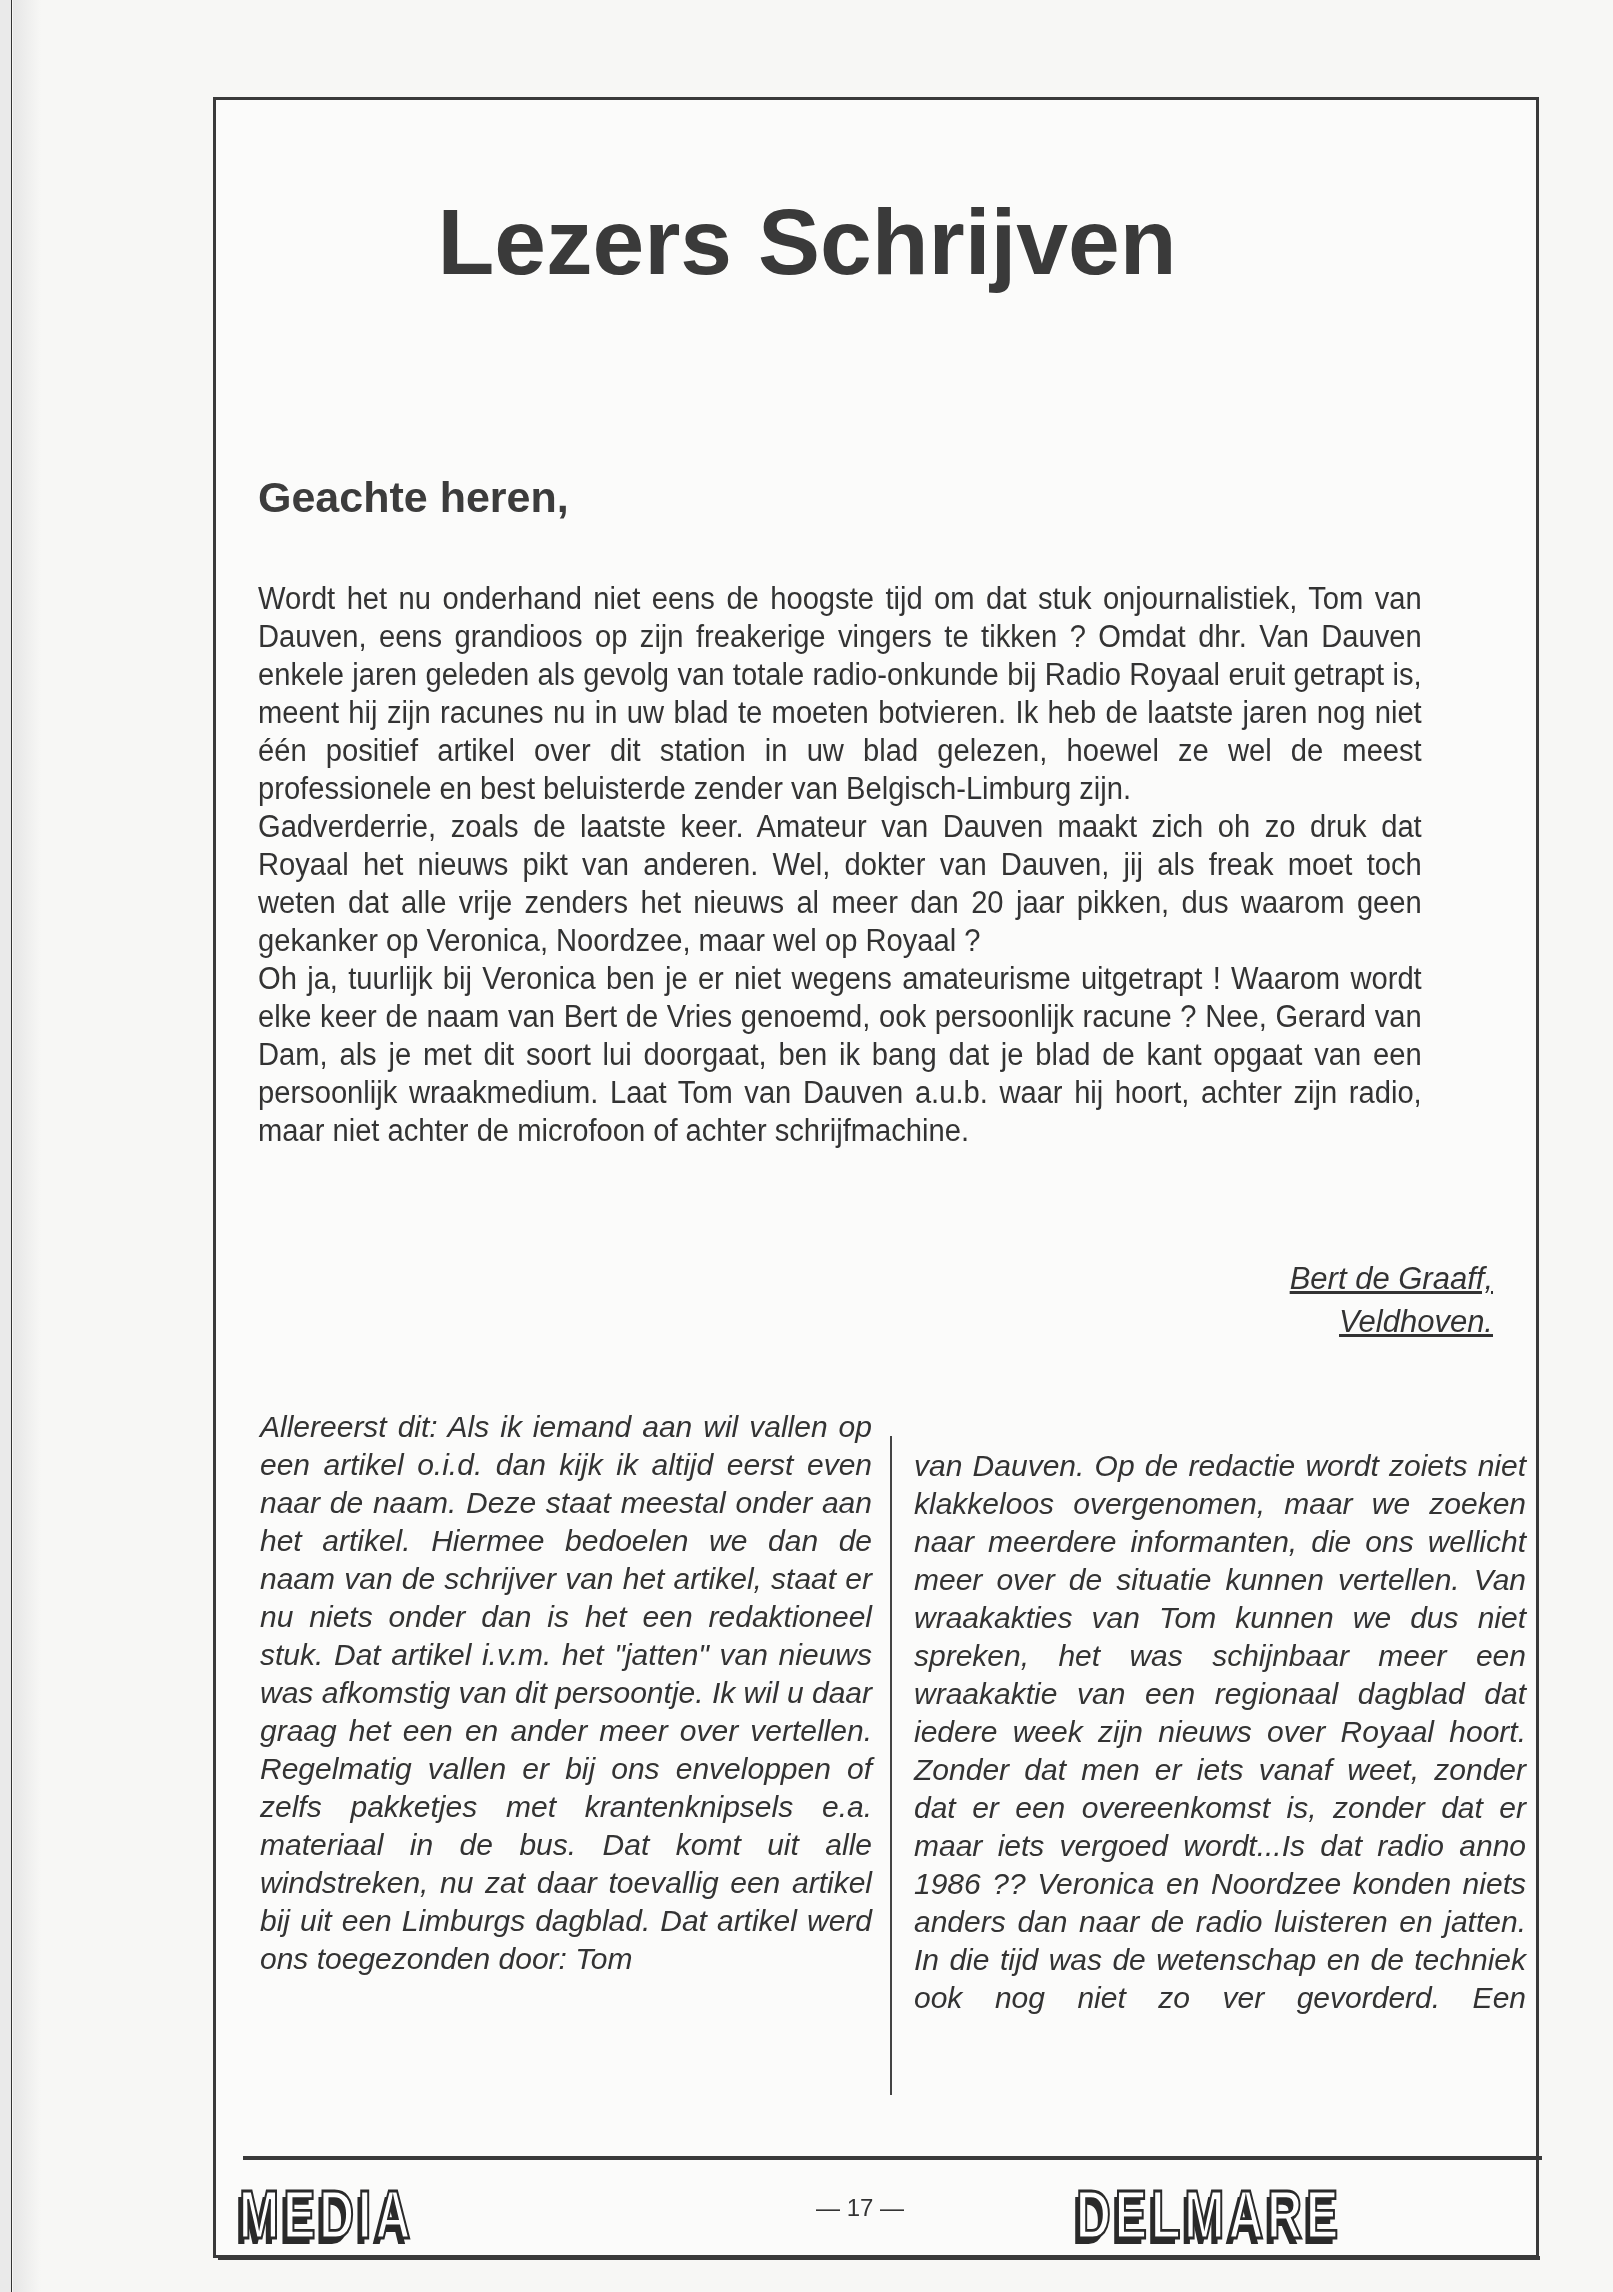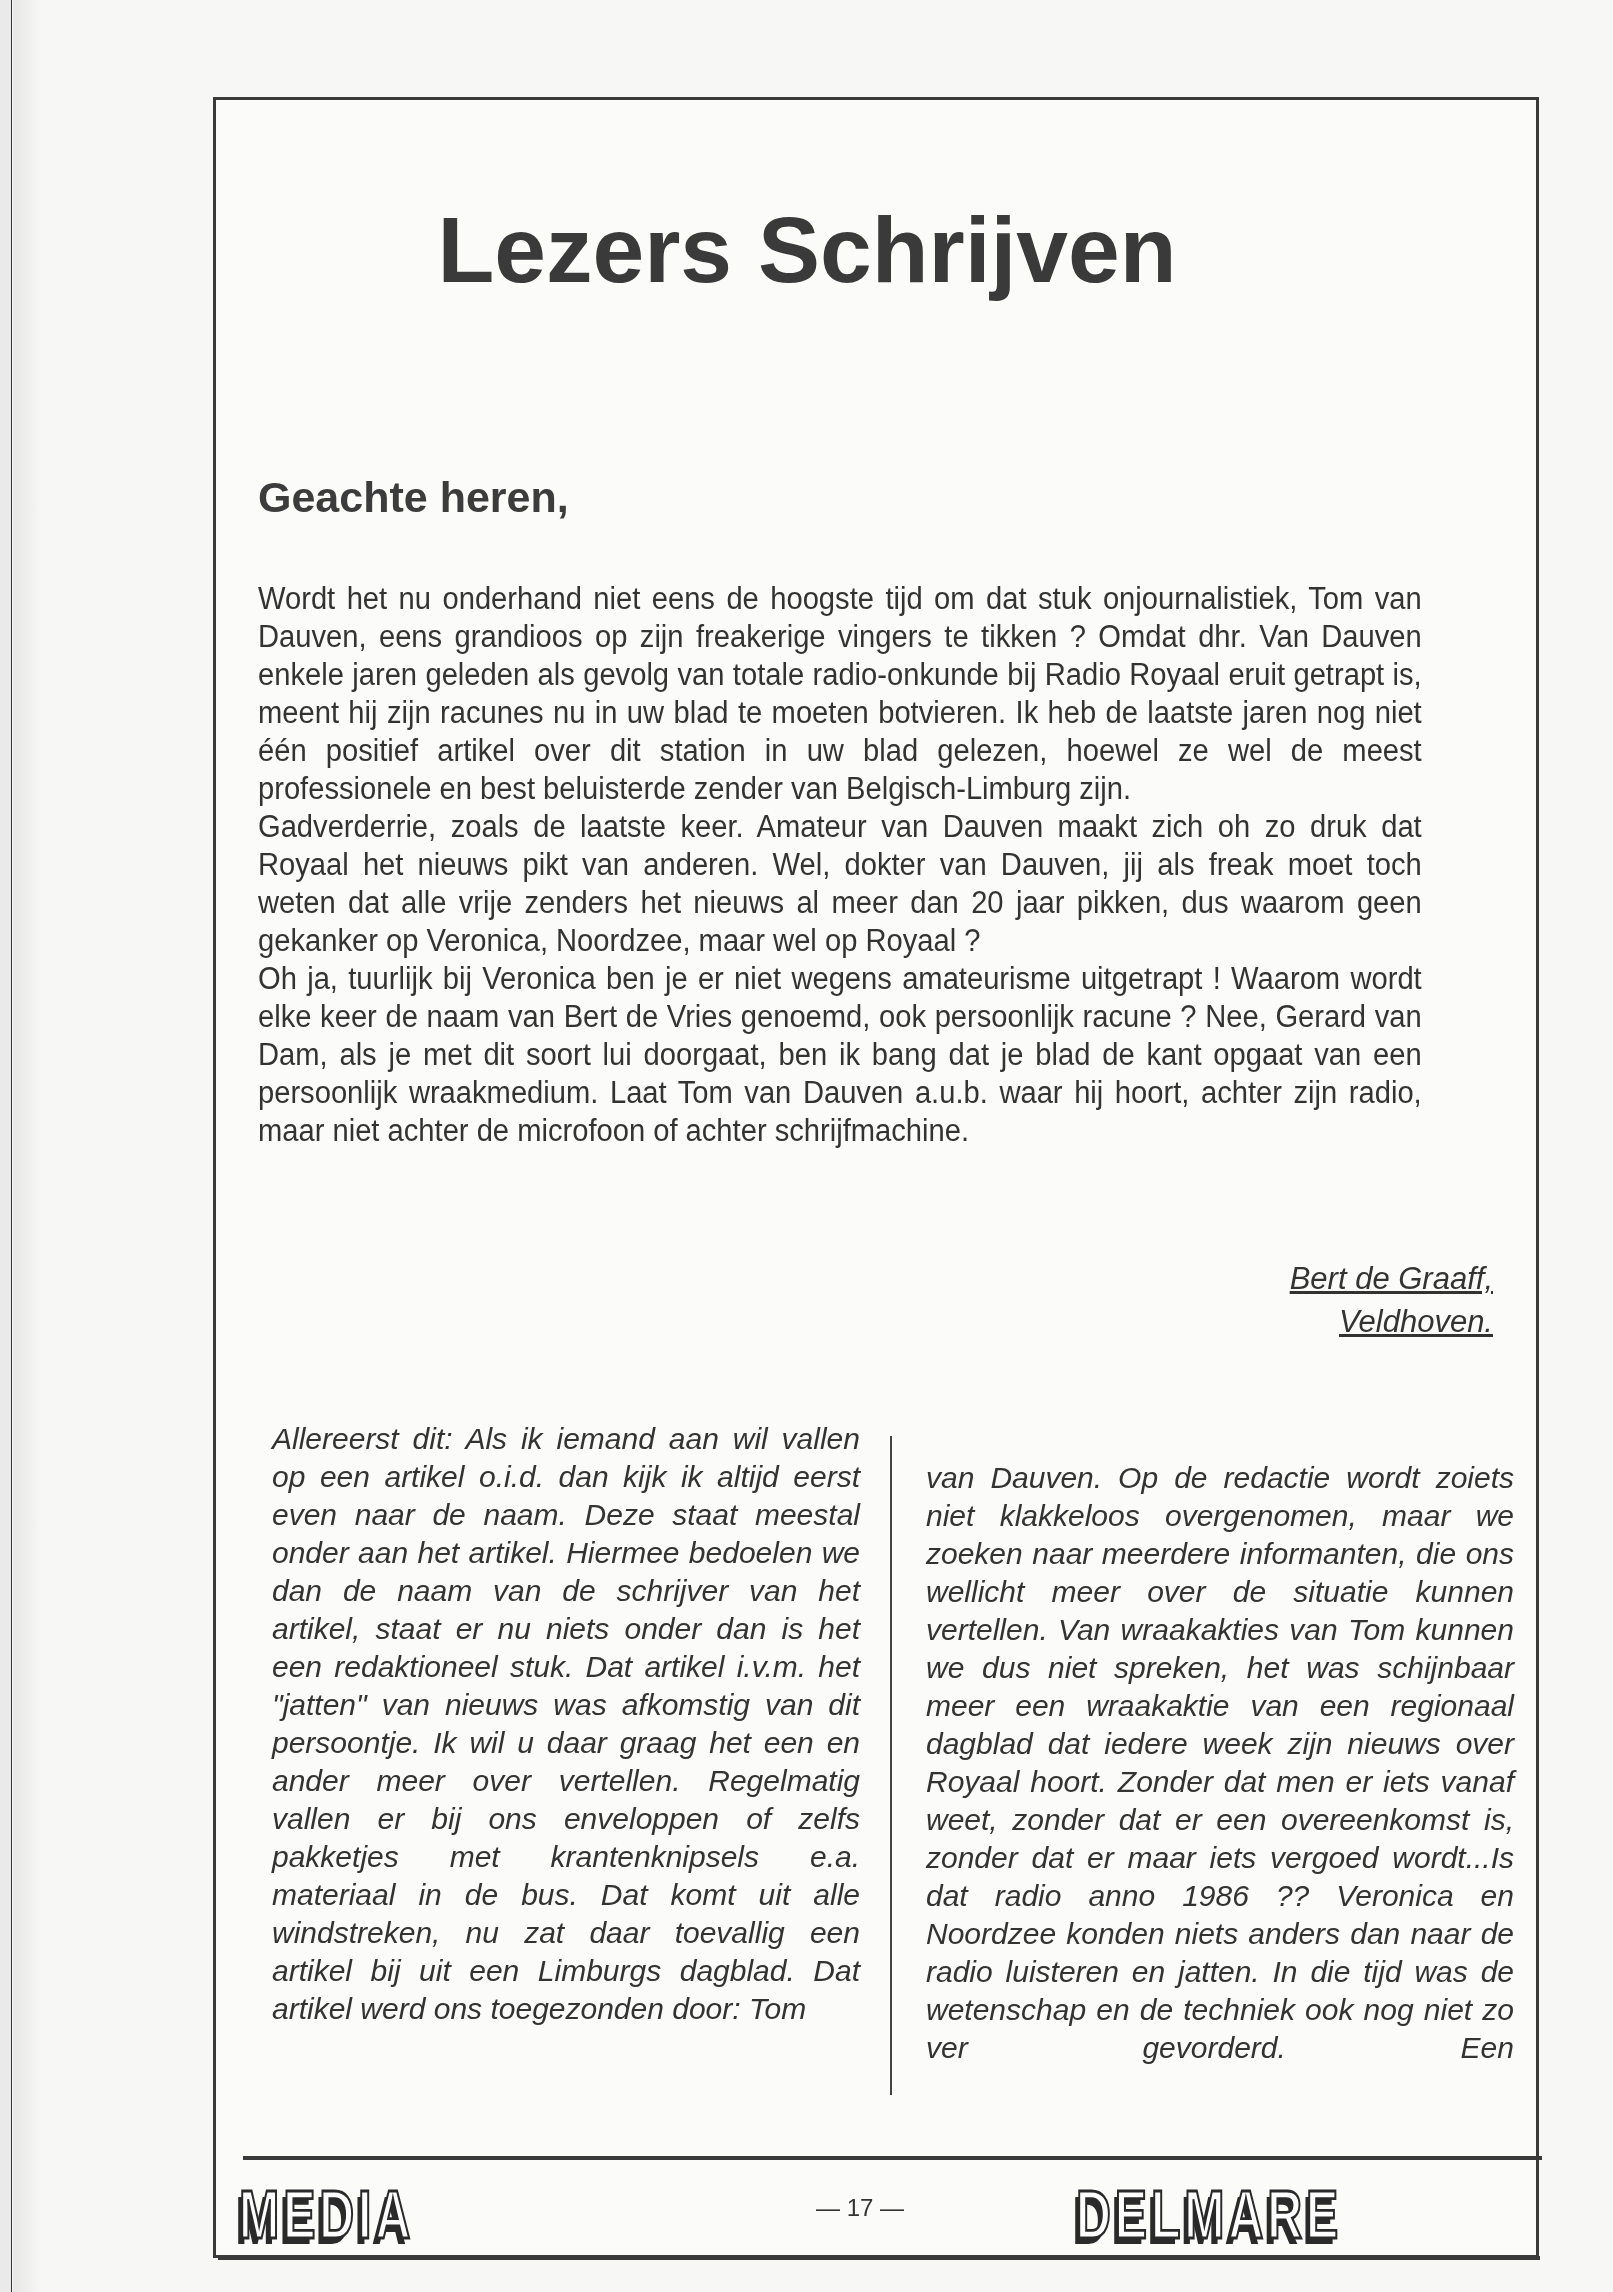--- a/index.html
+++ b/index.html
@@ -37,21 +37,21 @@
   }
   .letter p { margin: 0; text-align: justify; }
   .signature {
     position: absolute; right: 121px; top: 1257px; text-align: right;
     font-style: italic; font-size: 31px; line-height: 43px; color: #333; text-decoration: underline;
   }
   .reply-col {
     position: absolute; top: 1408px; width: 612px;
     font-style: italic; font-size: 30px; line-height: 38px; color: #333;
   }
-  .reply-col p { margin: 12px; text-align: justify; text-align-last: justify; }
+  .reply-col p { margin: 0; text-align: justify; text-align-last: justify; }
   .reply-col p.last { text-align-last: left; }
   .col-left { left: 260px; }
   .col-right { left: 914px; top: 1447px; font-style: italic; }
   .col-divider {
     position: absolute; left: 890px; top: 1436px; width: 1.9px; height: 659px;
     background: #444;
   }
   .footer-rule {
     position: absolute; left: 243px; width: 1299px; height: 3.7px; background: #3a3a3a;
   }
@@ -71,21 +71,21 @@
   }
 </style>
 </head>
 <body>
 
 <div class="left-edge"></div>
 <div class="left-edge-shadow"></div>
 
 <div class="frame"></div>
 
-<h1 class="title" style="margin:16px;">Lezers Schrijven</h1>
+<h1 class="title" style="margin:8px;">Lezers Schrijven</h1>
 
 <div class="greeting">Geachte heren,</div>
 
 <div class="letter">
   <p>Wordt het nu onderhand niet eens de hoogste tijd om dat stuk onjournalistiek, Tom van Dauven, eens grandioos op zijn freakerige vingers te tikken ? Omdat dhr. Van Dauven enkele jaren geleden als gevolg van totale radio-onkunde bij Radio Royaal eruit getrapt is, meent hij zijn racunes nu in uw blad te moeten botvieren. Ik heb de laatste jaren nog niet één positief artikel over dit station in uw blad gelezen, hoewel ze wel de meest professionele en best beluisterde zender van Belgisch-Limburg zijn.</p>
   <p>Gadverderrie, zoals de laatste keer. Amateur van Dauven maakt zich oh zo druk dat Royaal het nieuws pikt van anderen. Wel, dokter van Dauven, jij als freak moet toch weten dat alle vrije zenders het nieuws al meer dan 20 jaar pikken, dus waarom geen gekanker op Veronica, Noordzee, maar wel op Royaal ?</p>
   <p>Oh ja, tuurlijk bij Veronica ben je er niet wegens amateurisme uitgetrapt ! Waarom wordt elke keer de naam van Bert de Vries genoemd, ook persoonlijk racune ? Nee, Gerard van Dam, als je met dit soort lui doorgaat, ben ik bang dat je blad de kant opgaat van een persoonlijk wraakmedium. Laat Tom van Dauven a.u.b. waar hij hoort, achter zijn radio, maar niet achter de microfoon of achter schrijfmachine.</p>
 </div>
 
 <div class="signature">

